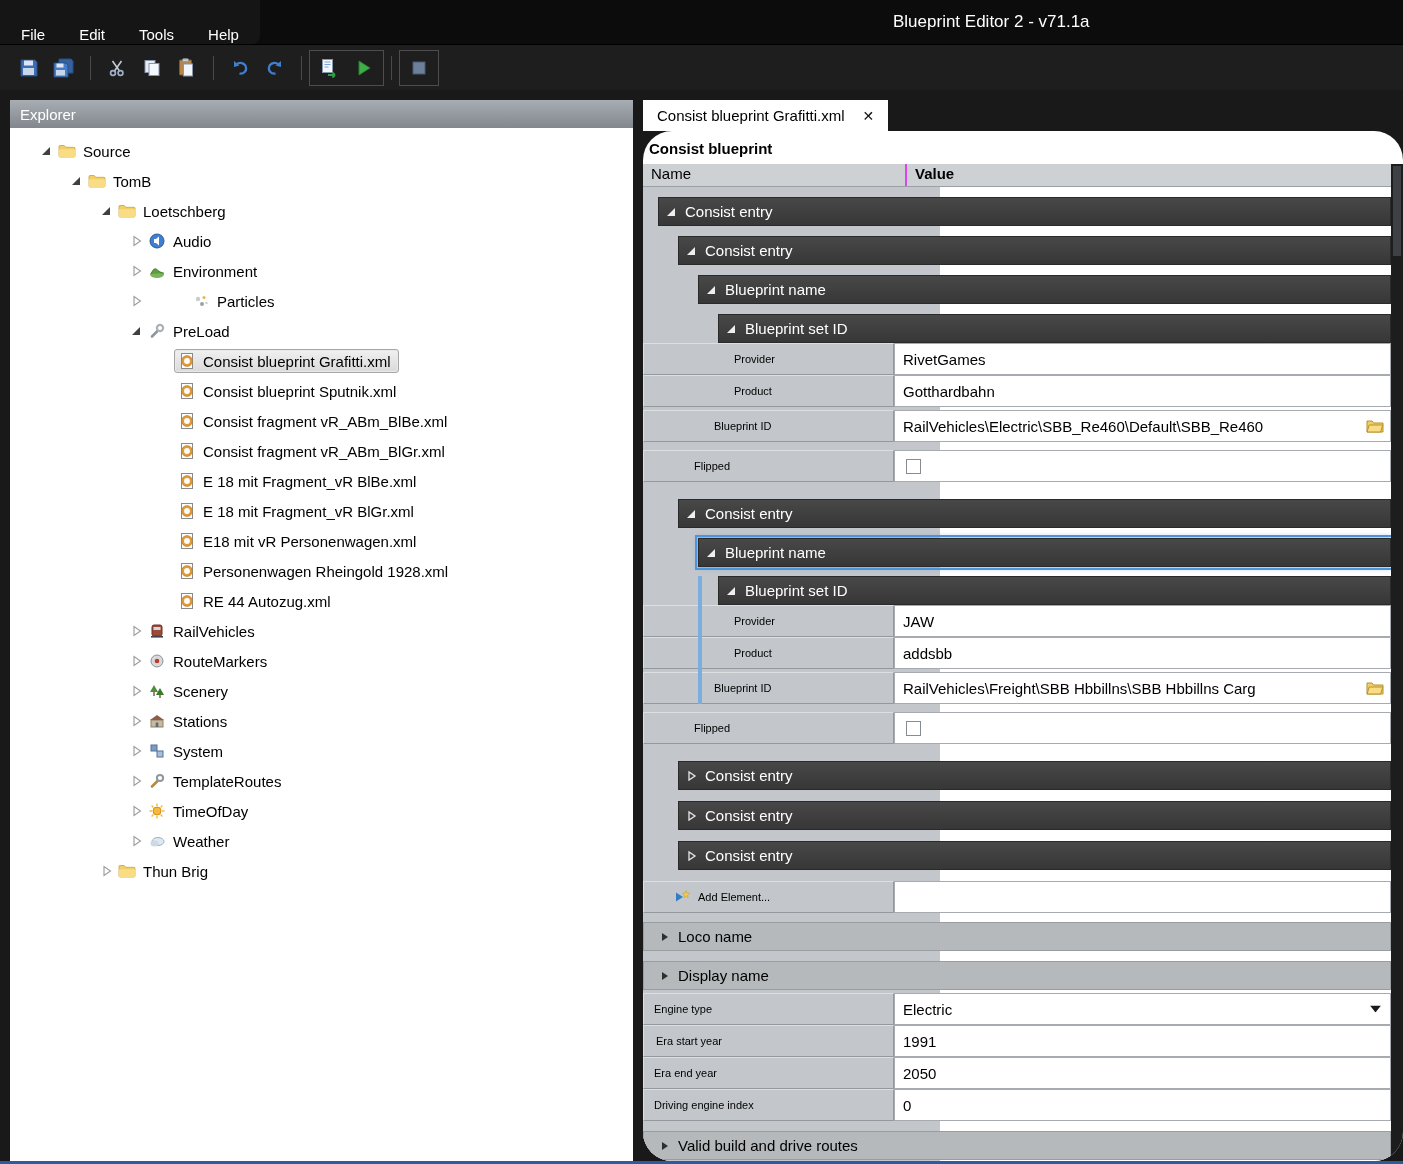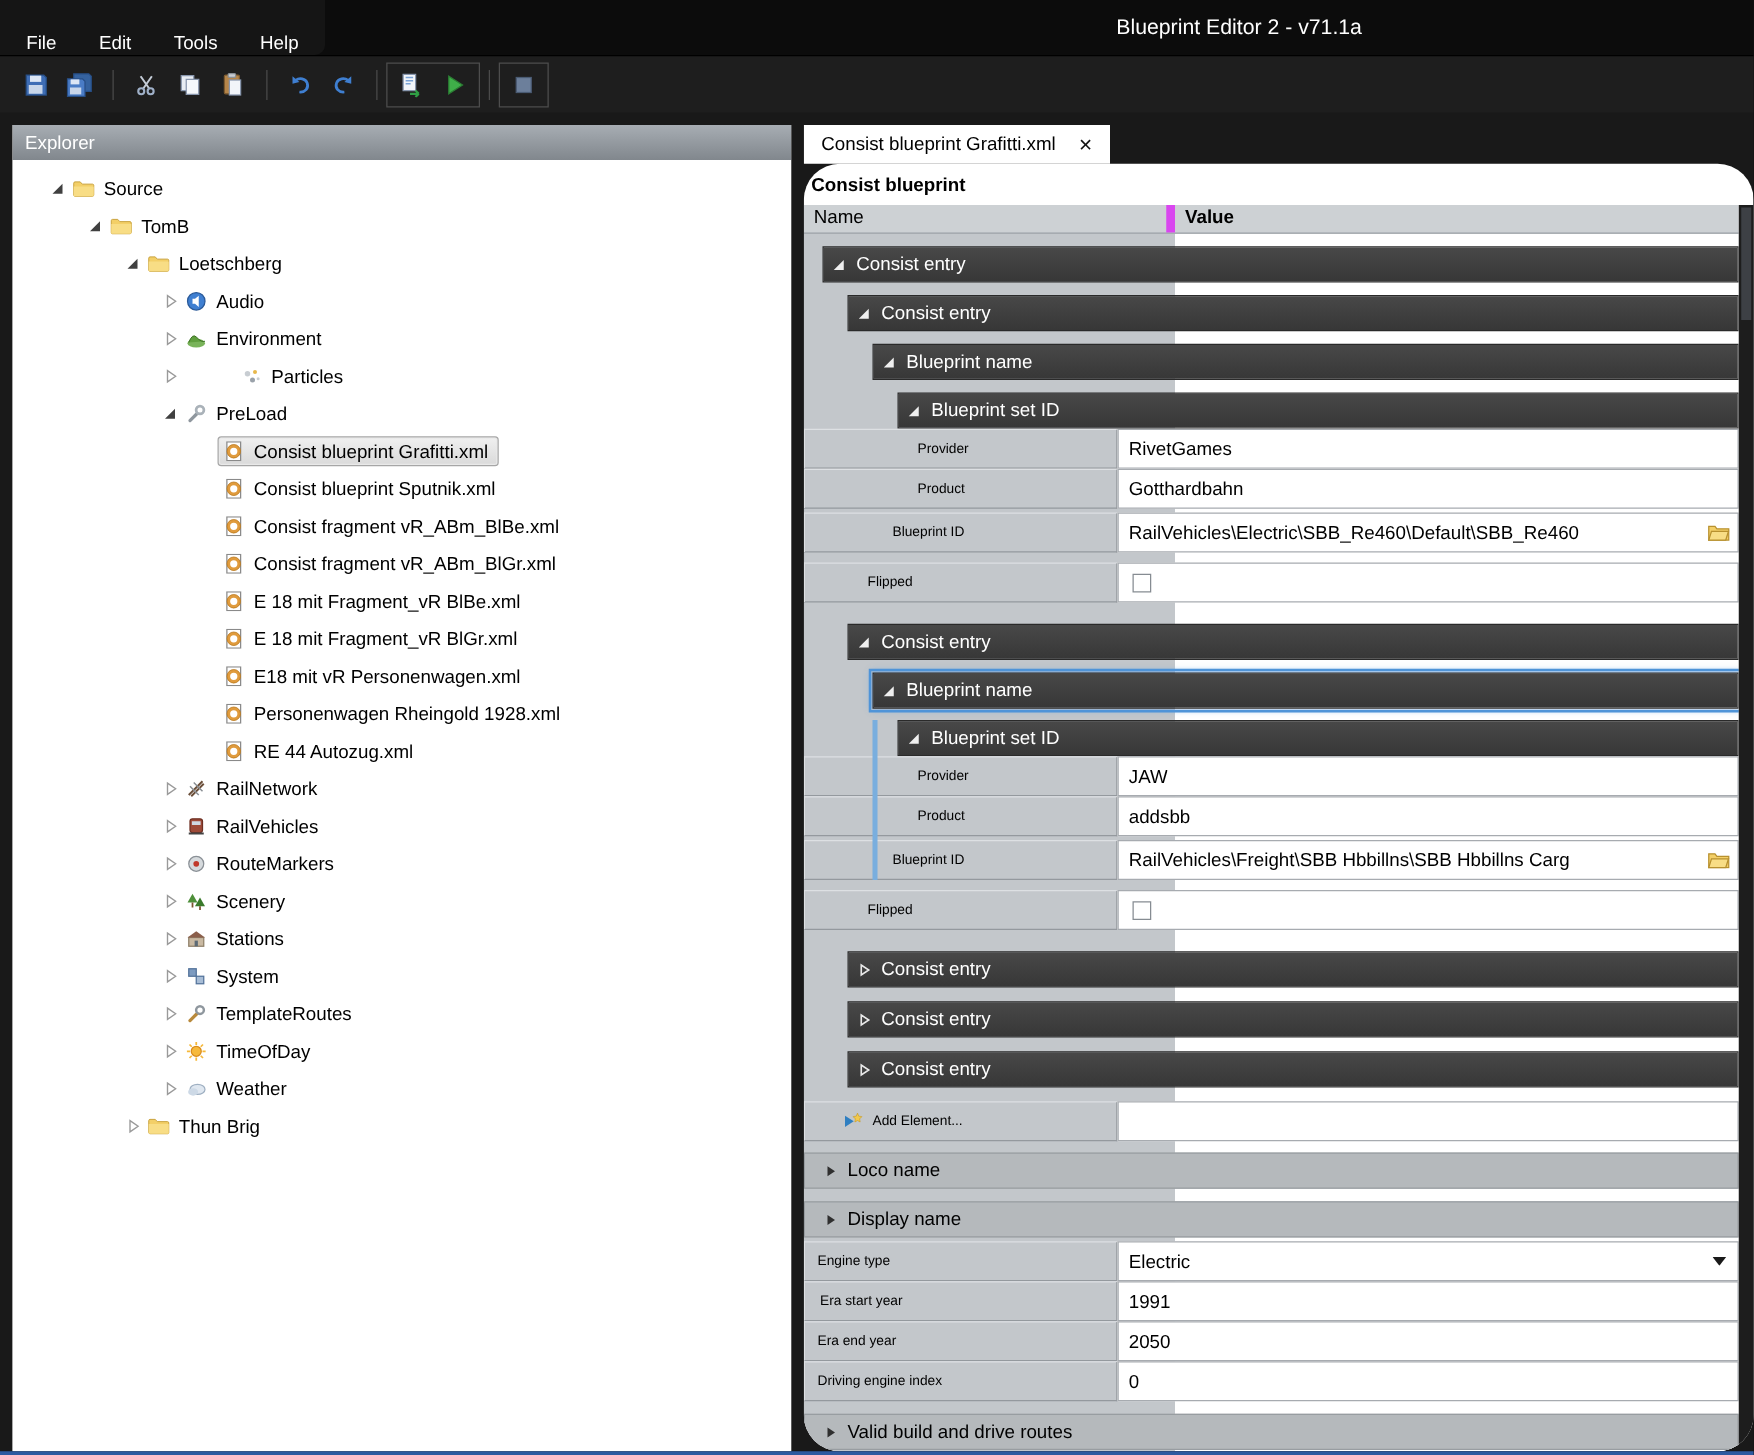--- a/index.html
+++ b/index.html
@@ -45,21 +45,21 @@
   .tab { background:#ffffff; display:flex; align-items:center; padding:0 14px; gap:18px; font-size:15px; color:#000; }
   .tab-close { font-size:14px; color:#111; line-height:1; }
   .editor-body { flex:1; background:#ffffff; display:flex; flex-direction:column; overflow:hidden;border-radius:29px; }
   .editor-heading { font-weight:bold; font-size:15px; color:#000; padding:9px 8px 7px 6px; flex-shrink:0; }
 
   .gridwrap { flex:1; display:flex; overflow:hidden; }
   .grid { flex:1; overflow:hidden; position:relative;
           background:linear-gradient(90deg,#c3c7cb 0,#c3c7cb 297px,#ffffff 297px); }
   .grid-header { height:23px; display:flex; background:#cdd1d4; border-bottom:1px solid #9aa0a5;
                  font-size:15px; color:#000; }
-  .gh-name  { width:297px; padding:1px 8px; border-right:7px solid #d946ef; }
+  .gh-name  { width:264px; padding:1px 8px; border-right:2px solid #d946ef; }
   .gh-value { flex:1; padding:1px 8px;font-weight:bold; }
 
   .g-gap { width:100%; }
   .row { display:flex; width:100%; }
   .g-spacer { flex-shrink:0; }
   .group-row { flex:1; height:29px; background:linear-gradient(#484848,#373737); border:1px solid #2a2a2a;
                display:flex; align-items:center; color:#ffffff; font-size:15px; min-width:0; }
   .group-row .tri { margin:0 8px 0 6px; display:flex; }
   .group-row.selected { outline:2px solid #4f94d8; outline-offset:1px; box-shadow:0 0 5px 1px rgba(100,160,225,.75); }
   .light-group-row { flex:1; height:29px; background:#b5b9bc; border:1px solid #989da1;
@@ -432,36 +432,20 @@
             <span class="tree-arrow"></span>
             <span class="tree-entry">
               <span class="tree-icon">
                 <svg width="16" height="16" viewBox="0 0 16 16">
                   <rect x="2.5" y="0.5" width="11" height="15" fill="#ffffff" stroke="#8a8a8a"></rect>
                   <circle cx="8" cy="8" r="4.2" fill="none" stroke="#e09b3d" stroke-width="2.6"></circle>
                   <circle cx="8" cy="8" r="5.4" fill="none" stroke="#b77417" stroke-width="0.6"></circle>
                 </svg>
               </span>
               <span class="tree-label">RE 44 Autozug.xml</span>
-            </span>
-          </div>
-          <div class="tree-row" style="padding-left: 118px;">
-            <span class="tree-arrow">
-              <svg width="12" height="12" viewBox="0 0 12 12">
-                <path d="M4 1.5v9l6.5-4.5z" fill="#ffffff" stroke="#9a9a9a" stroke-width="1.1"></path>
-              </svg>
-            </span>
-            <span class="tree-entry">
-              <span class="tree-icon">
-                <svg width="16" height="16" viewBox="0 0 16 16">
-                  <path d="M2 13 13 2M4 14 14 4" stroke="#6b4f3a" stroke-width="1.6"></path>
-                  <path d="M3 6l7 7M6 3l7 7" stroke="#8a8f94" stroke-width="1.2"></path>
-                </svg>
-              </span>
-              <span class="tree-label">RailNetwork</span>
             </span>
           </div>
           <div class="tree-row" style="padding-left: 118px;">
             <span class="tree-arrow">
               <svg width="12" height="12" viewBox="0 0 12 12">
                 <path d="M4 1.5v9l6.5-4.5z" fill="#ffffff" stroke="#9a9a9a" stroke-width="1.1"></path>
               </svg>
             </span>
             <span class="tree-entry">
               <span class="tree-icon">

